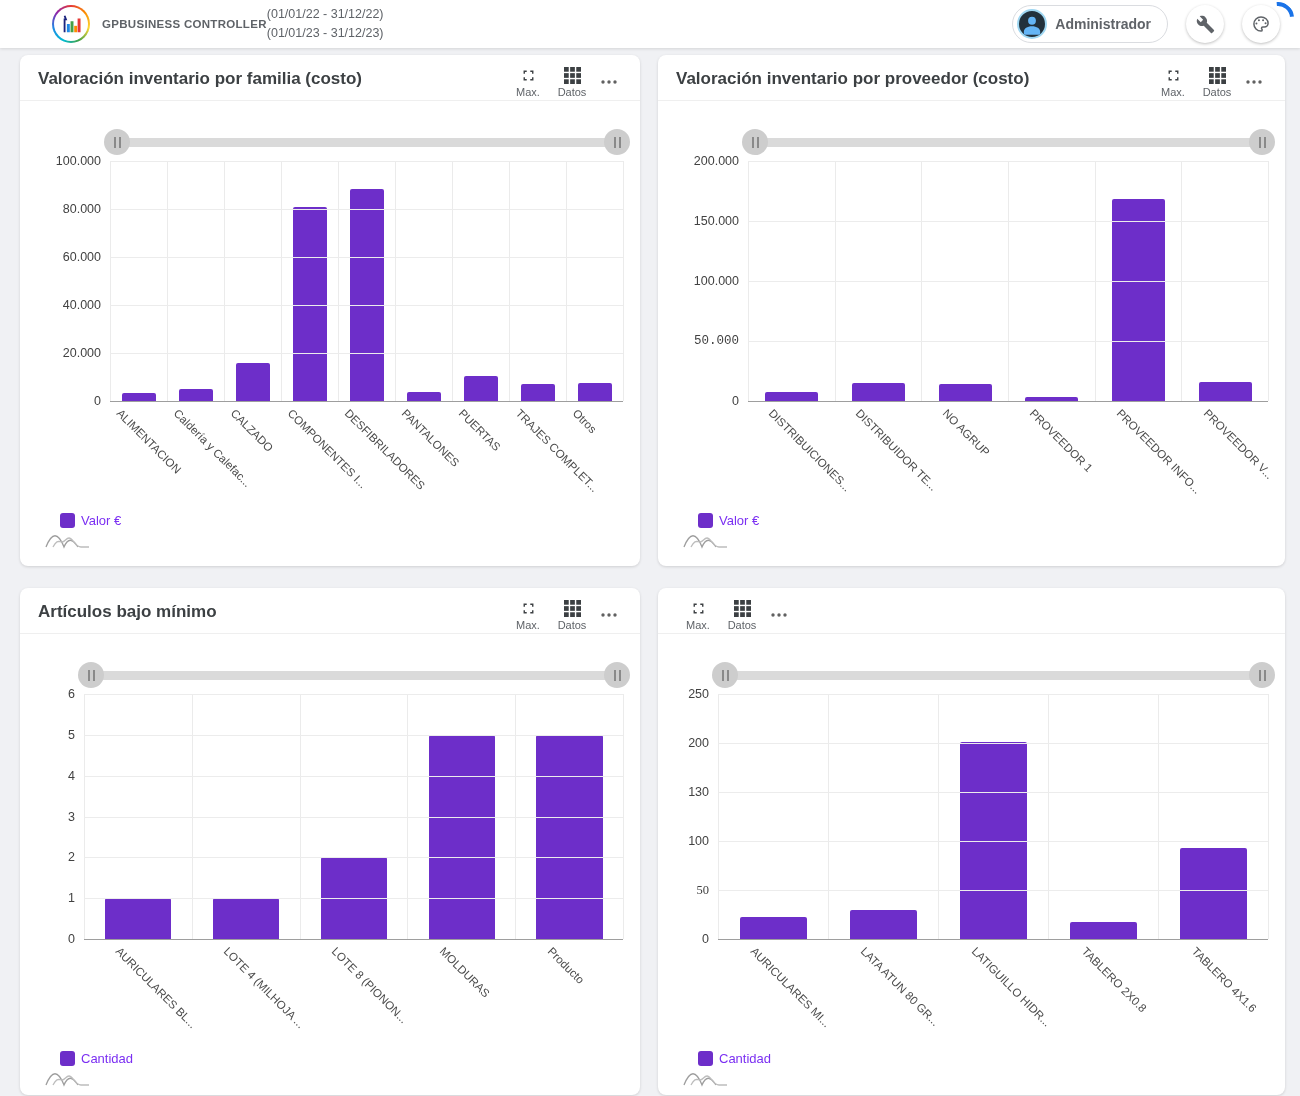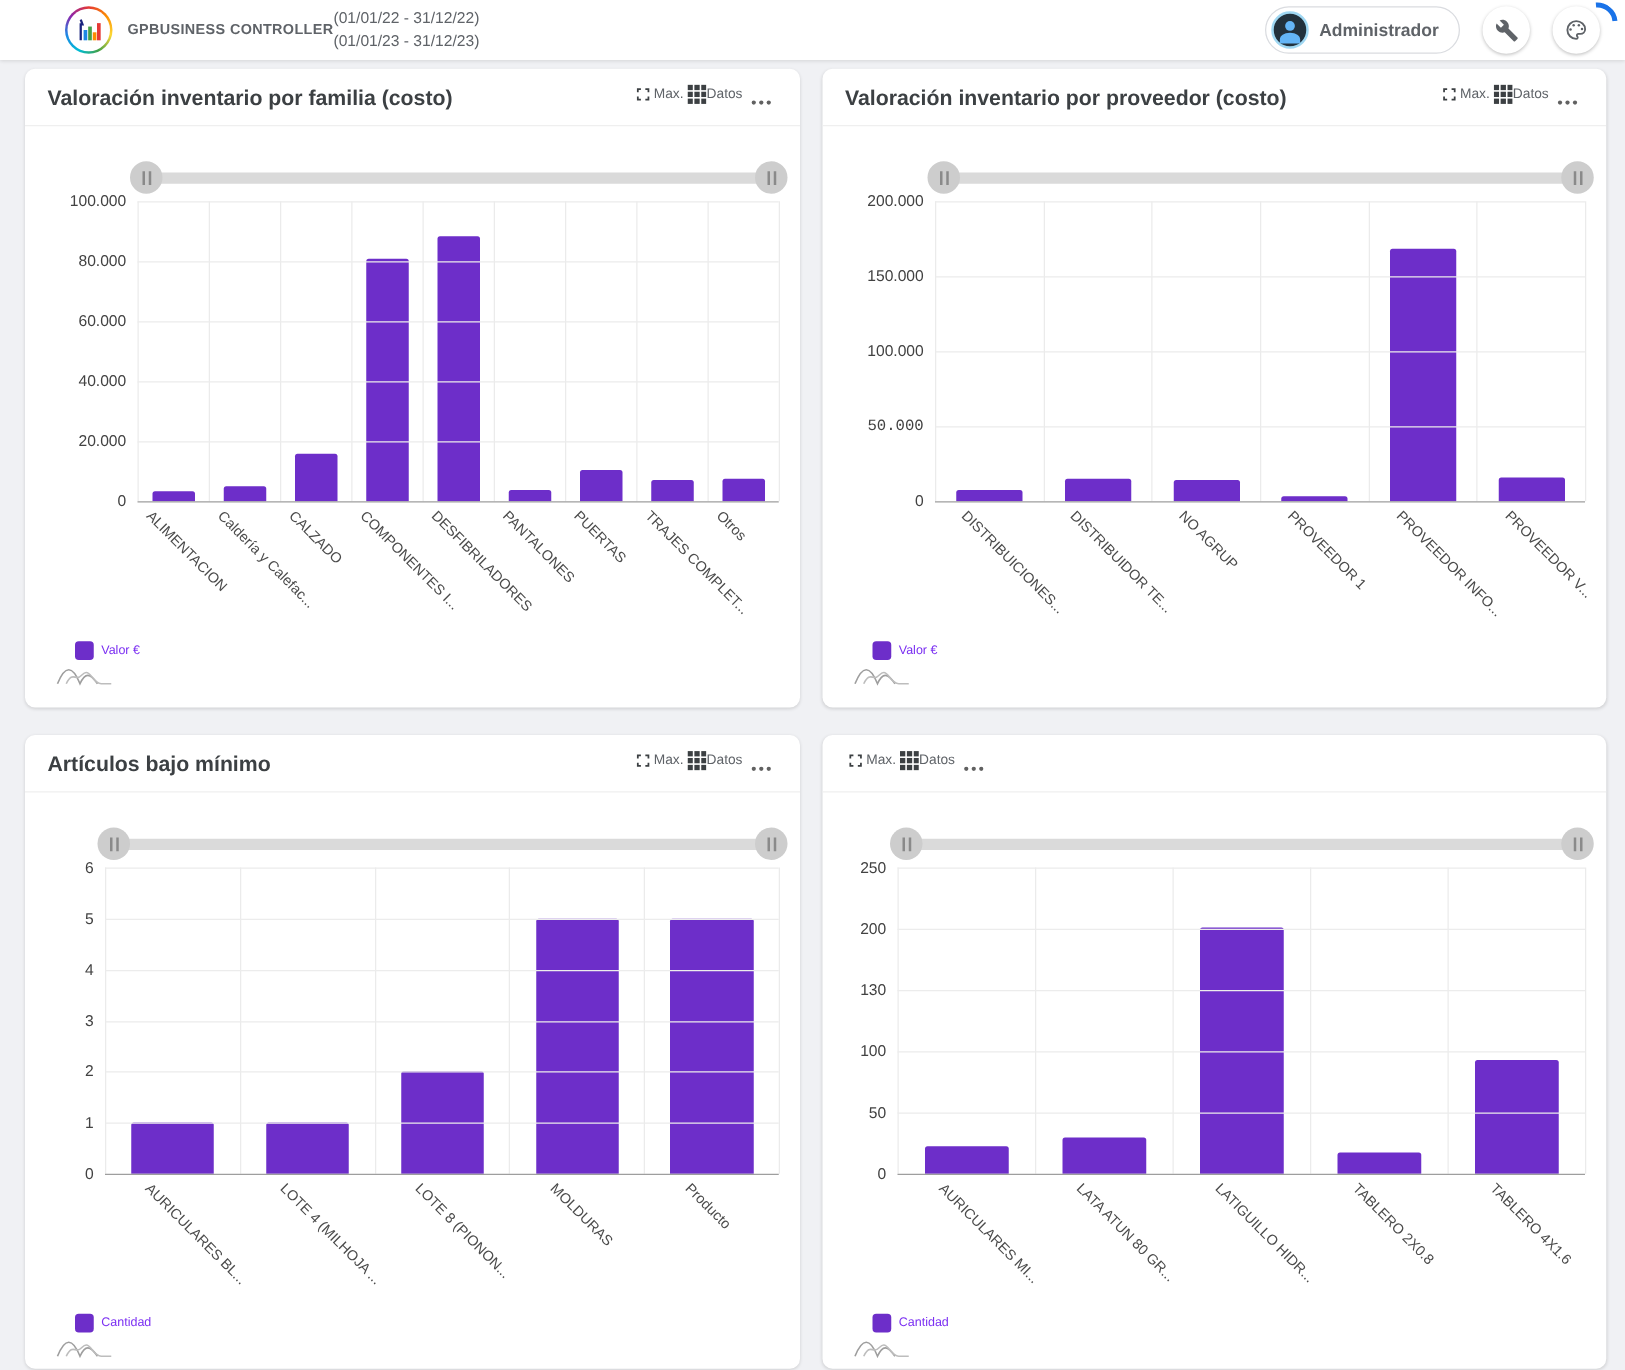--- a/index.html
+++ b/index.html
@@ -30,21 +30,21 @@
 
   
   .grid { display:grid; grid-template-columns:620px 627px; gap:22px 18px; padding:7px 15px 0 20px; }
   .card { background:#fff; border-radius:8px; box-shadow:0 1px 3px rgba(0,0,0,.14); overflow:hidden; }
   .card.r1 { height:511px; }
   .card.r2 { height:507px; }
 
   .panel-head { display:flex; align-items:flex-start; padding:12px 16px 6px 18px;
     border-bottom:1px solid #efefef; height:46px; }
   .panel-title { flex:1; font-size:17px; font-weight:bold; color:#3c4043; padding-top:2px; }
-  .ctrl { display:flex; flex-direction:row; align-items:center; width:44px; cursor:pointer;
+  .ctrl { display:flex; flex-direction:column; align-items:center; width:44px; cursor:pointer;
     color:#5f6368; font-size:11px; line-height:1.5; background:none; border:none; }
   .ctrl svg { display:block; }
   .more-btn { width:30px; border:none; background:none; cursor:pointer; padding-top:6px; }
 
   
   .chart { display:grid; grid-template-columns:var(--gutter) 1fr; margin:28px 16px 0 18px; }
   .slider { grid-column:2; position:relative; height:26px; display:flex; align-items:center; margin-bottom:6px; }
   .slider-track { width:100%; height:9px; background:#dadada; border-radius:6px; }
   .slider-handle { position:absolute; top:0; width:26px; height:26px; border-radius:50%;
     background:#cdcdcd; display:flex; align-items:center; justify-content:center; gap:3px; cursor:ew-resize; }
@@ -61,21 +61,21 @@
   .cols { position:absolute; inset:0; display:flex; }
   .col { flex:1; position:relative; border-left:1px solid #ebebeb; }
   .bar { position:absolute; bottom:0; left:19%; width:62%; border-radius:2px 2px 0 0; }
   .x-labels { grid-column:2; position:relative; height:110px; }
   .x-label { position:absolute; top:6px; transform:rotate(45deg); transform-origin:top left;
     font-size:11.5px; color:#4b4b4b; white-space:nowrap; }
 
   .legend { margin:2px 0 0 24px; }
   .legend-row { display:flex; align-items:center; gap:6px; margin-left:16px; cursor:pointer; }
   .legend-swatch { width:15px; height:15px; border-radius:3px; }
-  .legend-label { font-size:10px; }
+  .legend-label { font-size:13px; }
   .curve-icon { margin-left:0; display:block; }
 </style>
 </head>
 <body>
 
 <header class="appbar">
   <div class="logo-ring">
     <div class="logo-inner">
       <svg width="22" height="22" viewBox="0 0 24 24">
         <path d="M5 3 l1.5 4 L5 7 V21" stroke="#1a237e" stroke-width="2" fill="none"></path>
@@ -484,21 +484,21 @@
         <div class="slider-handle right">
             <i></i>
             <i></i>
           </div>
       </div>
       <div class="y-ticks">
           <div class="y-tick" style="top: 0%; margin-left: 39px;">250</div>
           <div class="y-tick" style="top: 20%;">200</div>
           <div class="y-tick" style="top: 40%;">130</div>
           <div class="y-tick" style="top: 60%;">100</div>
-          <div class="y-tick" style="top: 80%;">50</div>
+          <div class="y-tick" style="top: 80%; font-family: Liberation Serif, serif;">50</div>
           <div class="y-tick" style="top: 100%;">0</div>
         </div>
       <div class="plot">
           <div class="cols">
             <div class="col">
               <div class="bar" style="height: 8.8%; background: rgb(109, 46, 201);"></div>
             </div>
             <div class="col">
               <div class="bar" style="height: 12%; background: rgb(109, 46, 201);"></div>
             </div>

